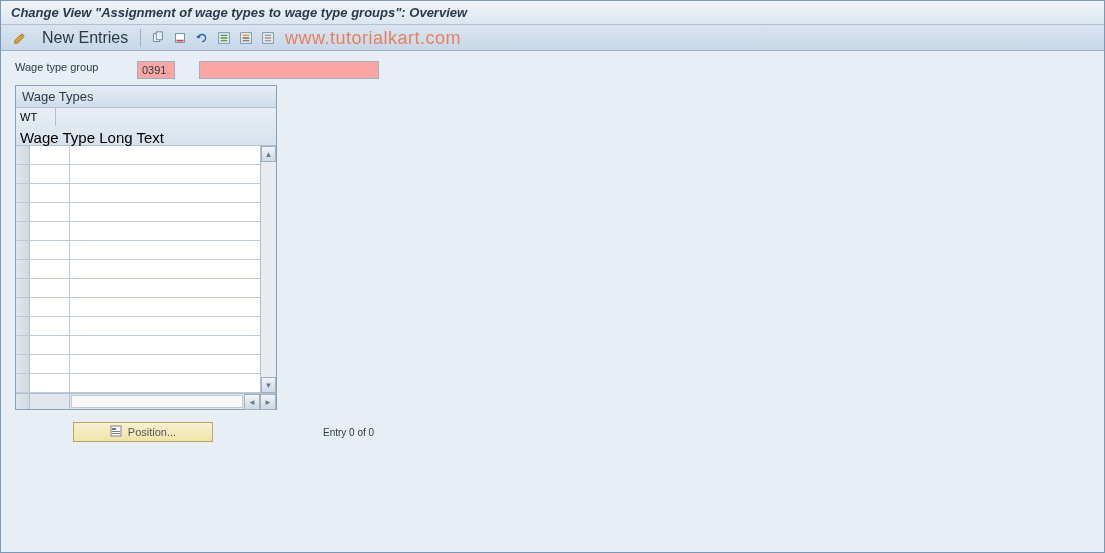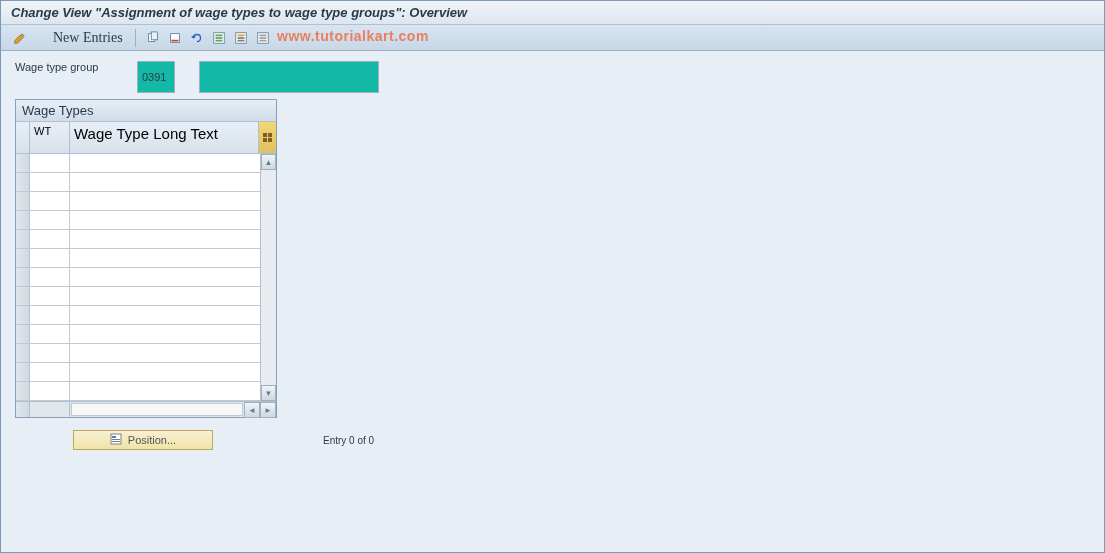--- a/index.html
+++ b/index.html
@@ -53,58 +53,56 @@
       justify-content: center;
       cursor: pointer;
       border: 1px solid transparent;
       border-radius: 2px;
     }
     .tb-icon svg {
       width: 14px;
       height: 14px;
     }
     .new-entries {
-      font-size: 14px;
+      font-size: 16px;
       color: #2a3a4a;
       cursor: pointer;
       padding: 2px 4px;
-      margin-left: 16px;
-      font-family: Liberation Serif, serif;
+      margin-left: 5px;
     }
     .watermark {
       position: absolute;
-      left: 276px;
+      left: 284px;
       top: 3px;
-      font-size: 14px;
+      font-size: 18px;
       color: #e88060;
       font-family: Arial, sans-serif;
       letter-spacing: 0.5px;
       pointer-events: none;
-      font-weight: bold;
     }
     .content-area {
       padding: 10px 14px;
       background: #e8eef5;
       height: calc(100% - 50px);
     }
     .field-row {
       display: flex;
       align-items: flex-start;
       gap: 24px;
       margin-bottom: 6px;
     }
     .field-label {
       font-size: 11px;
       color: #2a3a4a;
       min-width: 98px;
     }
     .field-input {
       border: 1px solid #a0b0c0;
-      background: #14b8a6;
-      height: 32px;
+      background: #fca5a5;
+      height: 18px;
       padding: 8px 4px;
       font-size: 11px;
       color: #2a3a4a;
     }
     .field-input.small {
       width: 38px;
     }
     .field-input.large {
       width: 180px;
     }
@@ -117,21 +115,22 @@
       background: linear-gradient(to bottom, #e8eef5, #d0dce8);
       padding: 3px 6px;
       font-size: 13px;
       color: #2a3a4a;
       border-bottom: 1px solid #b0c0d0;
     }
     .table-columns {
       display: flex;
       background: linear-gradient(to bottom, #e8eef5, #d8e2ec);
       border-bottom: 1px solid #b0c0d0;
-      height: 32px;
+      height: 38px;
+      flex-direction: column;
     }
     .col-selector {
       width: 14px;
       border-right: 1px solid #b0c0d0;
     }
     .col-wt {
       width: 40px;
       border-right: 1px solid #b0c0d0;
       padding: 3px 4px;
       font-size: 11px;

